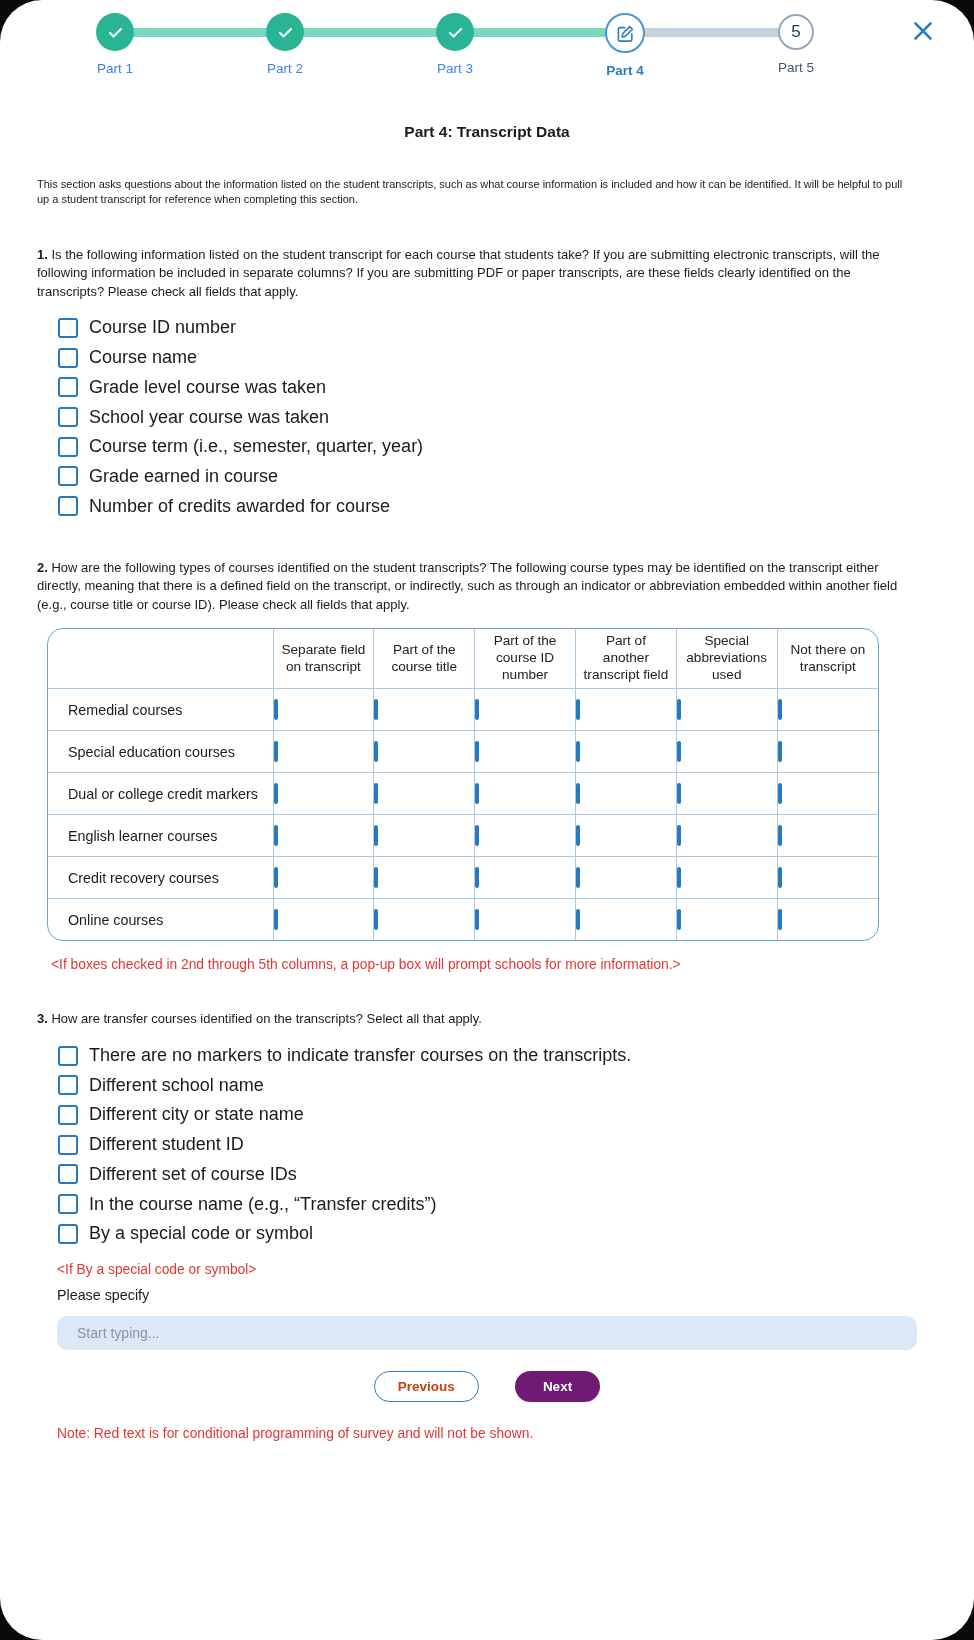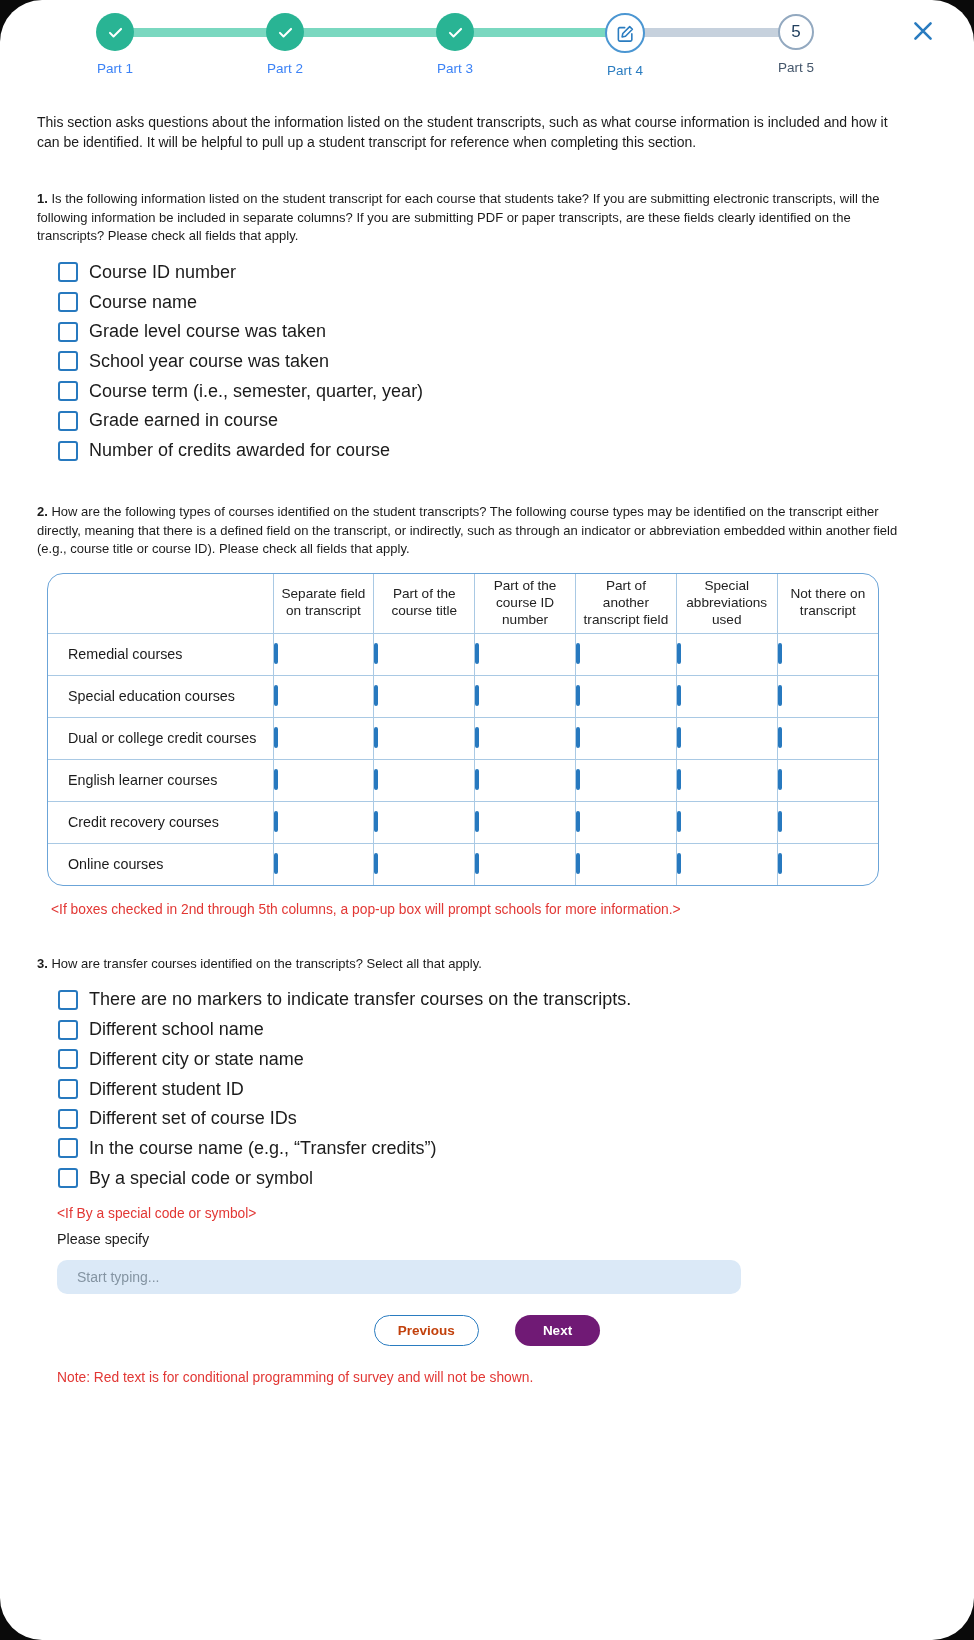--- a/index.html
+++ b/index.html
@@ -18,47 +18,47 @@
     width:38px;height:38px;border-radius:50%;margin:0 auto;
     display:flex;align-items:center;justify-content:center;position:relative;z-index:2;
     box-sizing:border-box;
   }
   .step.completed .circle{background:#29b494;}
   .step.active .circle{background:#fff;border:2px solid #4b96d2;width:40px;height:40px;}
   .step.upcoming .circle{background:#fff;border:2px solid #93a9c0;width:36px;height:36px;margin-top:1px;}
   .step .num{font-size:17px;color:#22405f;font-weight:normal;}
   .step .lbl{margin-top:10px;font-size:13.5px;}
   .step.completed .lbl{color:#3b82f6;}
-  .step.active .lbl{color:#2a7cc0;font-weight:normal;}
+  .step.active .lbl{color:#2a7cc0;font-weight:bold;}
   .step.upcoming .lbl{color:#44566b;}
   .close-btn{position:absolute;top:18px;right:38px;width:26px;height:26px;cursor:pointer;z-index:5;}
   
   .title{font-size:15.5px;font-weight:bold;text-align:center;margin:30px 0 0 0;}
-  .intro{margin:20px 37px 0 37px;width:875px;font-size:14px;line-height:1.4;}
+  .intro{margin:36px 37px 0 37px;width:875px;font-size:11px;line-height:1.4;}
   .question{margin:38px 37px 0 37px;width:875px;font-size:13px;line-height:1.42;}
   .question b{font-weight:bold;}
   .opts{margin:12px 0 0 58px;}
   .opt{display:flex;align-items:center;height:29.7px;}
   .cb{width:16px;height:16px;border:2px solid #2779bf;border-radius:3px;background:#fff;flex:none;cursor:pointer;}
   .opt .opt-label{margin-left:11px;font-size:18px;color:#1b1b1b;}
   
   .table-wrap{margin:14px 0 0 47px;width:832px;border:1px solid #6ba4d8;border-radius:16px;overflow:hidden;box-sizing:border-box;}
   table.grid{border-collapse:collapse;width:100%;table-layout:fixed;}
   .grid th,.grid td{border-left:1px solid #a9c9e4;border-top:1px solid #a9c9e4;padding:0;}
   .grid th:first-child,.grid td:first-child{border-left:none;}
   .grid tr.hdr th{border-top:none;height:58px;font-weight:normal;font-size:13.6px;line-height:1.25;color:#222;text-align:center;vertical-align:middle;padding:4px 6px;box-sizing:border-box;}
   .grid td{height:41px;vertical-align:middle;}
   .grid td.rowlabel{padding-left:20px;font-size:14.3px;}
   .grid td .cb{margin:0 auto;}
   .col-label{width:225px;}
   .note-red{color:#e23734;font-size:13.8px;margin:16px 37px 0 51px;}
   .cond-red{color:#e23734;font-size:13.8px;margin:13px 0 0 57px;}
   .specify{margin:10px 0 0 57px;font-size:14.3px;}
   .free-text{
-    display:block;margin:13px 0 0 57px;width:684px;height:34px;border:none;outline:none;
+    display:block;margin:13px 0 0 57px;width:860px;height:34px;border:none;outline:none;
     border-radius:10px;background:#dbe9f7;padding:12px 20px;font-size:14px;color:#333;
     box-sizing:border-box;font-family:"Liberation Sans",sans-serif;
   }
   .free-text::placeholder{color:#8494a2;opacity:1;}
   .btn-row{display:flex;justify-content:center;gap:36px;margin-top:21px;}
   .btn{height:31px;border-radius:17px;font-weight:bold;font-size:13.5px;cursor:pointer;font-family:"Liberation Sans",sans-serif;}
   .btn.prev{padding:0 23px;border:1px solid #2a7cc0;color:#c2410c;background:#fff;}
   .btn.next{padding:0 28px;border:none;background:#701a75;color:#fff;}
   .footer-note{color:#e23734;font-size:13.8px;margin:24px 0 0 57px;}
 </style>
@@ -115,20 +115,21 @@
     </div>
 
     <div class="step upcoming" style="left:631px">
       <div class="circle">
         <span class="num">5</span>
       </div>
       <div class="lbl">Part 5</div>
     </div>
   </div>
 
+  <div class="title">Part 4: Transcript Data</div>
   <p class="intro">This section asks questions about the information listed on the student transcripts, such as what course information is included and how it can be identified. It will be helpful to pull up a student transcript for reference when completing this section.</p>
 
   <p class="question"><b>1.</b><span> Is the following information listed on the student transcript for each course that students take? If you are submitting electronic transcripts, will the following information be included in separate columns? If you are submitting PDF or paper transcripts, are these fields clearly identified on the transcripts? Please check all fields that apply.</span></p>
 
   <div class="opts">
     <div class="opt">
         <span class="cb"></span>
         <span class="opt-label">Course ID number</span>
       </div>
     <div class="opt">
@@ -192,21 +193,21 @@
       <tr>
         <td class="rowlabel">Special education courses</td>
         <td><span class="cb"></span></td>
         <td><span class="cb"></span></td>
         <td><span class="cb"></span></td>
         <td><span class="cb"></span></td>
         <td><span class="cb"></span></td>
         <td><span class="cb"></span></td>
       </tr>
       <tr>
-        <td class="rowlabel">Dual or college credit courses</td>
+        <td class="rowlabel">Dual or college credit markers</td>
         <td><span class="cb"></span></td>
         <td><span class="cb"></span></td>
         <td><span class="cb"></span></td>
         <td><span class="cb"></span></td>
         <td><span class="cb"></span></td>
         <td><span class="cb"></span></td>
       </tr>
       <tr>
         <td class="rowlabel">English learner courses</td>
         <td><span class="cb"></span></td>

